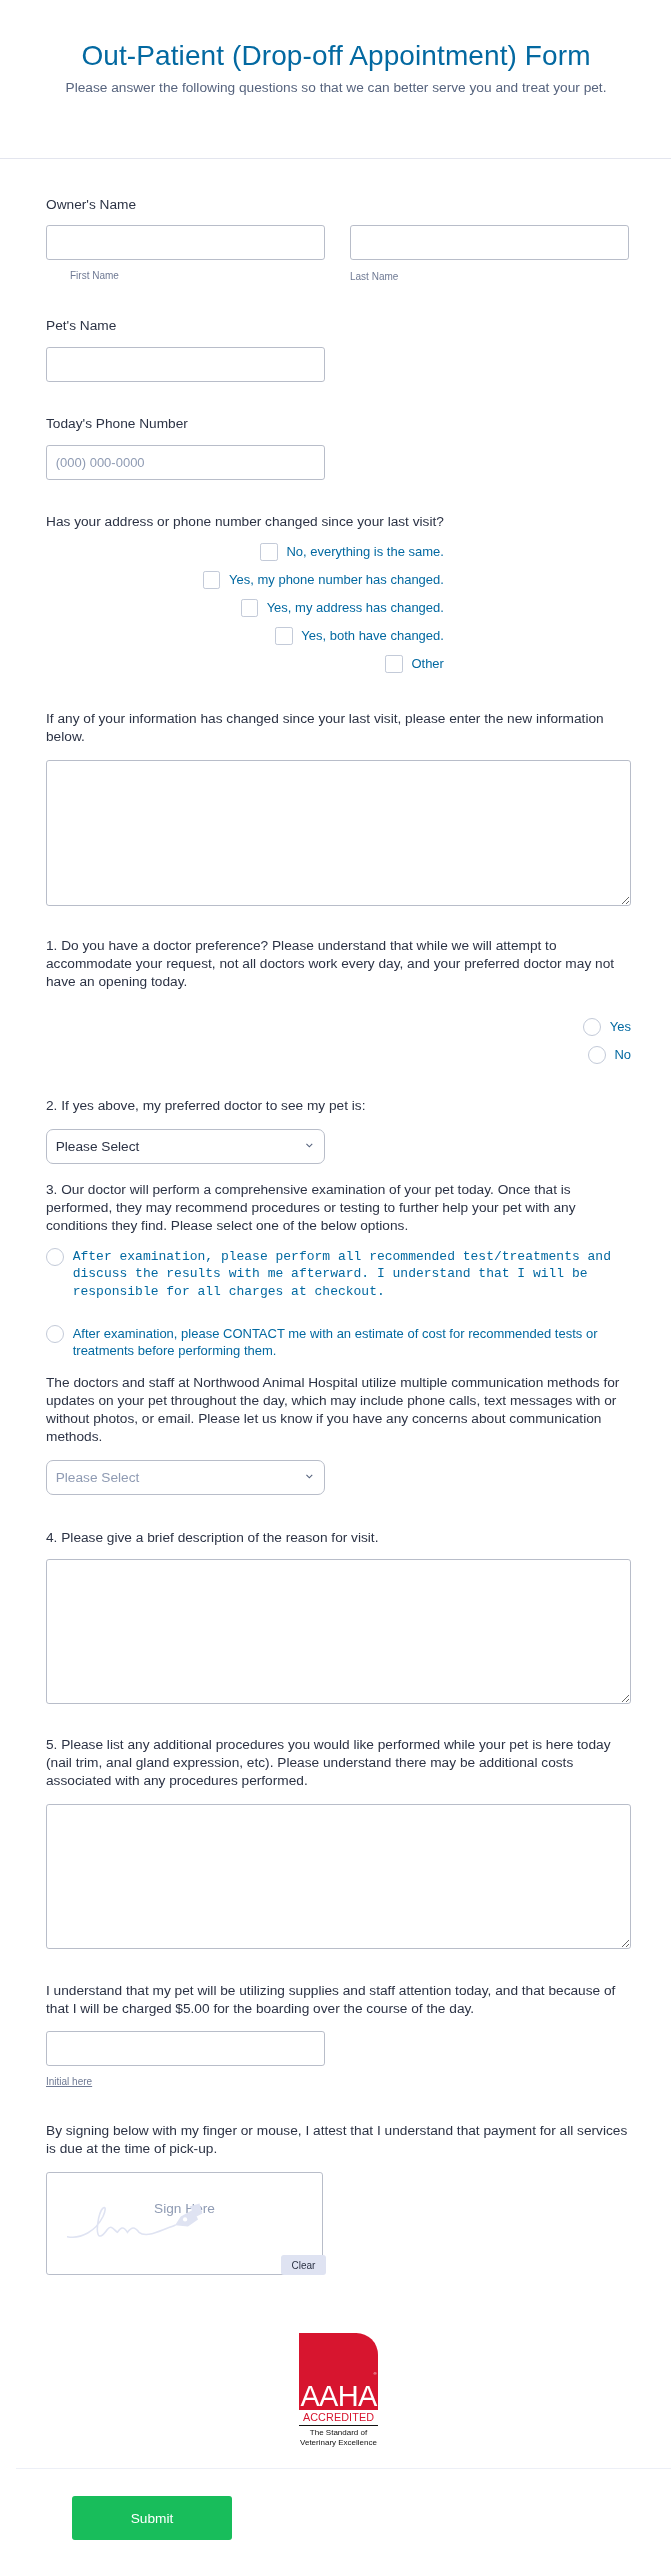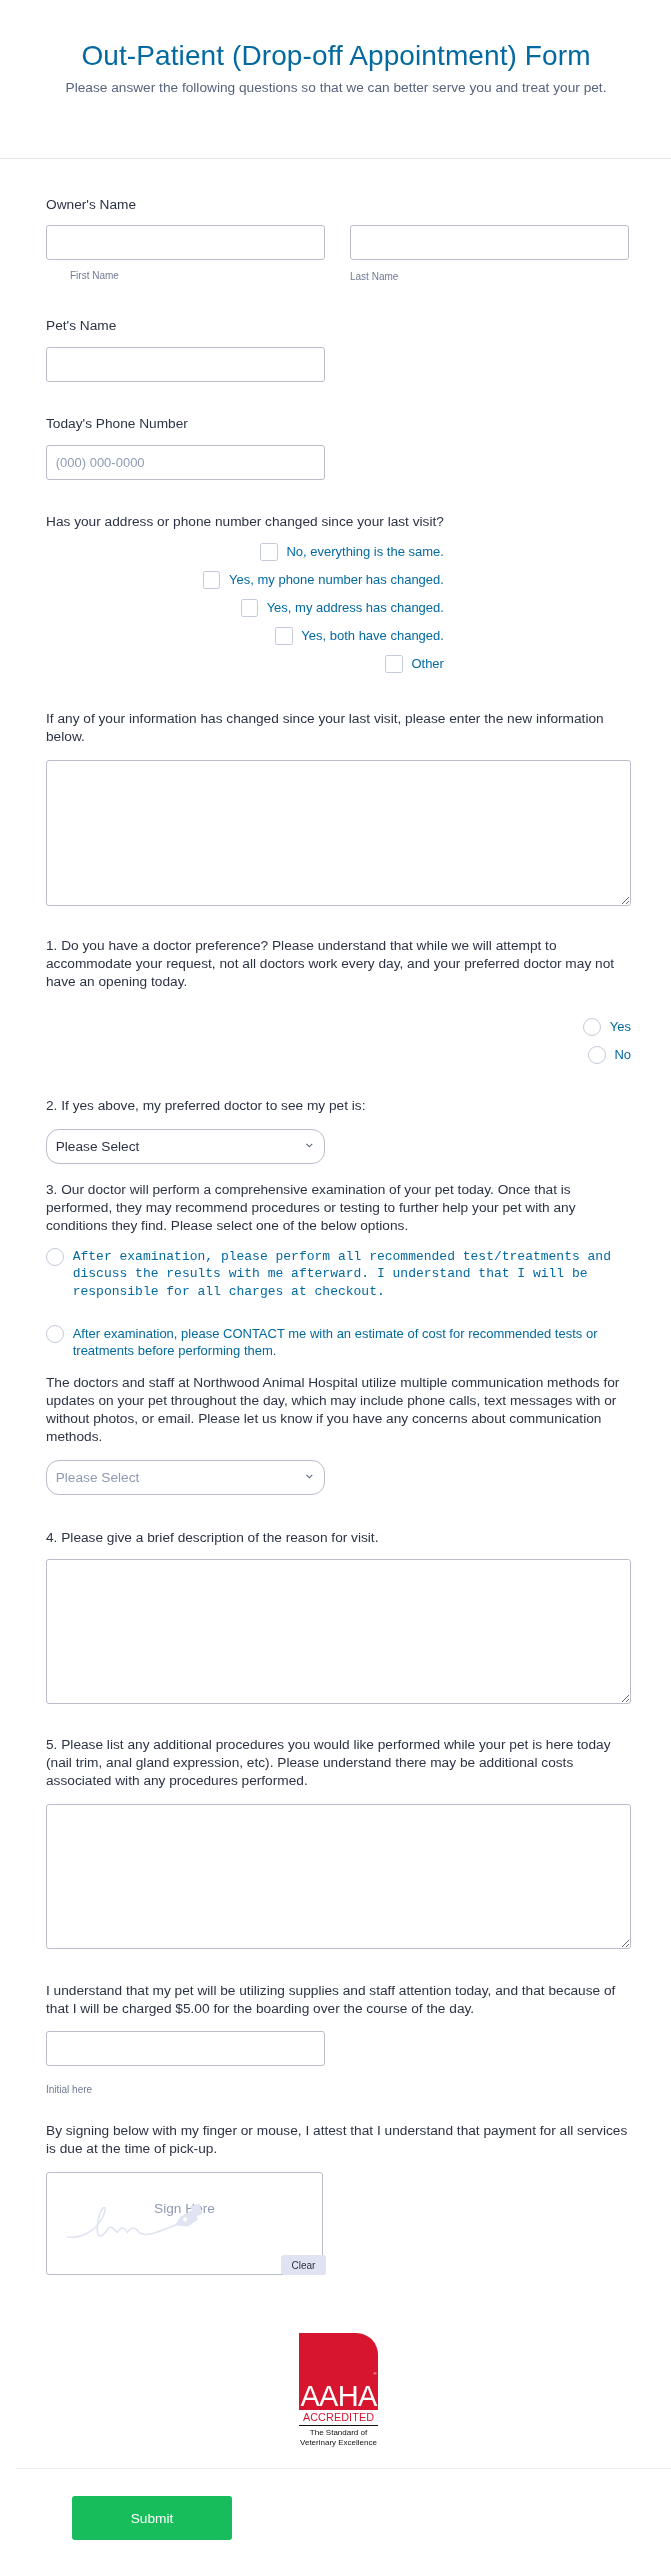--- a/index.html
+++ b/index.html
@@ -18,21 +18,21 @@
   .input::placeholder { color: #8f9bb3; }
   .w-half { width: 279px; }
   .w-full { width: 585px; }
   textarea.input { height: 146px; resize: vertical; padding: 7.2px 8.7px; }
 
   .option { display: flex; align-items: flex-start; font-size: 13px; color: #0369a1; line-height: 17.3px; margin-bottom: 10px; justify-content: flex-end; }
   .checkbox { width: 17.3px; height: 18px; border: 1.1px solid #c3cad8; border-radius: 2.2px; margin-right: 8.7px; flex: none; background: #fff; }
   .radio { width: 18px; height: 18px; border: 1.1px solid #c3cad8; border-radius: 50%; margin-right: 8.7px; flex: none; background: #fff; }
   .option.multi { line-height: 17.3px; }
 
-  .select { position: relative; width: 279px; height: 35px; border: 0.7px solid #b8bdc9; border-radius: 13px; background: #fff; display: flex; align-items: center; padding: 0 8.7px; font-size: 13.7px; }
+  .select { position: relative; width: 279px; height: 35px; border: 0.7px solid #b8bdc9; border-radius: 7px; background: #fff; display: flex; align-items: center; padding: 0 8.7px; font-size: 13.7px; }
   .select .value { color: #2c3345; }
   .select .value.placeholder { color: #8f9bb3; }
   .select .chev { position: absolute; right: 10px; top: 10.8px; width: 8.7px; height: 8.7px; }
 
   .sig-box { width: 277px; height: 103px; border: 0.7px solid #b8bdc9; border-radius: 2.9px; position: relative; background: #fff; }
   .sig-text { position: absolute; left: 0; right: 0; top: 27.4px; text-align: center; font-size: 13.7px; color: #8f9bb3; }
   .sig-art { position: absolute; left: 20px; top: 29px; }
   .clear { display: block; position: absolute; left: 281px; width: 45px; height: 20px; background: #dfe3f2; border: none; border-radius: 2.9px; font-size: 10px; color: #2c3345; font-family: "Liberation Sans", sans-serif; }
 
   .logo { position: absolute; left: 299px; top: 2333px; width: 79px; }
@@ -162,21 +162,21 @@
   </div>
 
   <div class="q" style="top:1736px;">
     <div class="label w-full">5. Please list any additional procedures you would like performed while your pet is here today (nail trim, anal gland expression, etc). Please understand there may be additional costs associated with any procedures performed.</div>
     <textarea class="input w-full" style="margin-top: 14.4px; height: 145px;"></textarea>
   </div>
 
   <div class="q" style="top:1982px;">
     <div class="label w-full">I understand that my pet will be utilizing supplies and staff attention today, and that because of that I will be charged $5.00 for the boarding over the course of the day.</div>
     <input class="input w-half" style="margin-top: 13px;" type="text" value="">
-    <div class="sub" style="margin-top:18px;">Initial here</div>
+    <div class="sub" style="margin-top:10px;text-decoration:underline;">Initial here</div>
   </div>
 
   <div class="q" style="top:2122px;">
     <div class="label w-full">By signing below with my finger or mouse, I attest that I understand that payment for all services is due at the time of pick-up.</div>
     <div class="sig-box" style="margin-top:14.4px;">
       <div class="sig-text">Sign Here</div>
       <svg class="sig-art" width="144" height="47" viewBox="0 0 200 65">
         <path d="M0 48 C20 52 40 40 50 20 C58 2 48 4 44 22 C40 42 42 58 56 38 C62 30 66 40 70 42 C74 36 78 32 84 42 C90 34 94 34 100 42 C110 50 130 40 150 32" fill="none" stroke="#dfe3f2" stroke-width="2.2" stroke-linecap="round"></path>
         <path d="M150 32 L158 20 L176 10 L182 24 L168 34 Z" fill="#dfe3f2"></path>
         <circle cx="164" cy="24" r="3" fill="#fff"></circle>

